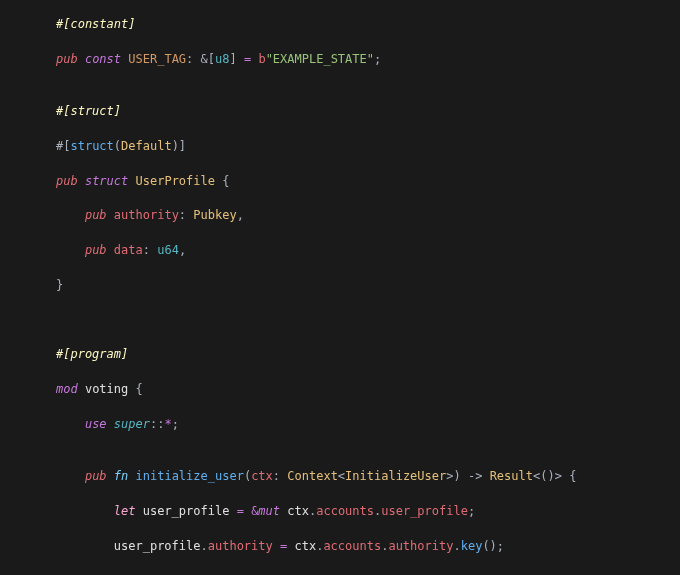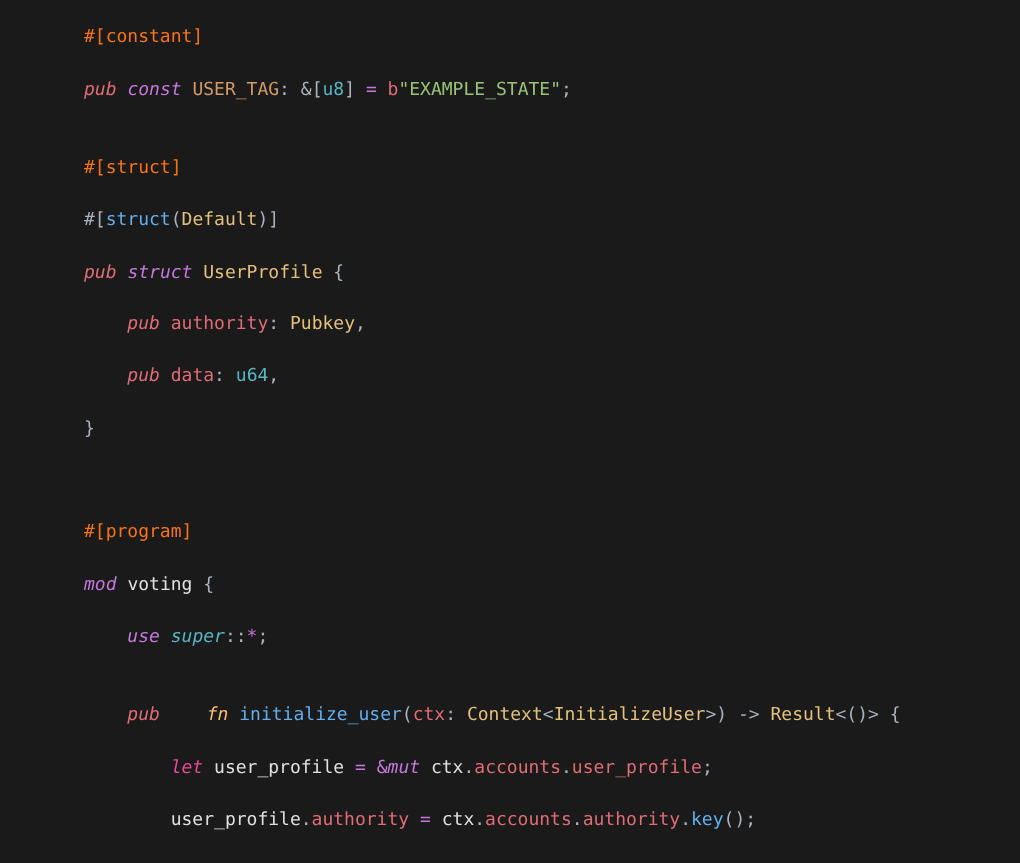--- a/index.html
+++ b/index.html
@@ -8,27 +8,27 @@
   font-family: Menlo, Monaco, Consolas, "Courier New", monospace;
   font-size: 12px;
   line-height: 1.45;
   color: #e0e0e0;
   padding: 16px 0 16px 56px;
   min-height: 575px;
   width: 680px;
 }
 pre { white-space: pre; }
 .line { display: block; }
-.comment { color: #f97316; }
+.comment { color: #fef9c3; font-style: italic; }
 .kw-pub { color: #e06c75; font-style: italic; }
 .kw-const { color: #c678dd; font-style: italic; }
 .kw-mod { color: #c678dd; font-style: italic; }
 .kw-struct { color: #c678dd; font-style: italic; }
-.kw-fn { color: #fdba74; font-style: italic; margin-left: 24px; }
-.kw-let { color: #ec4899; font-style: italic; margin-top: 24px; }
+.kw-fn { color: #7dd3fc; font-style: italic; }
+.kw-let { color: #f9a8d4; font-style: italic; margin-top: 24px; }
 .kw-use { color: #c678dd; font-style: italic; }
 .ident-const { color: #d19a66; text-align: right; }
 .type { color: #56b6c2; }
 .type-user { color: #e5c07b; }
 .string { color: #98c379; }
 .fn-name { color: #61afef; }
 .fn-call { color: #61afef; }
 .field { color: #e06c75; }
 .punct { color: #abb2bf; }
 .num { color: #d19a66; }

